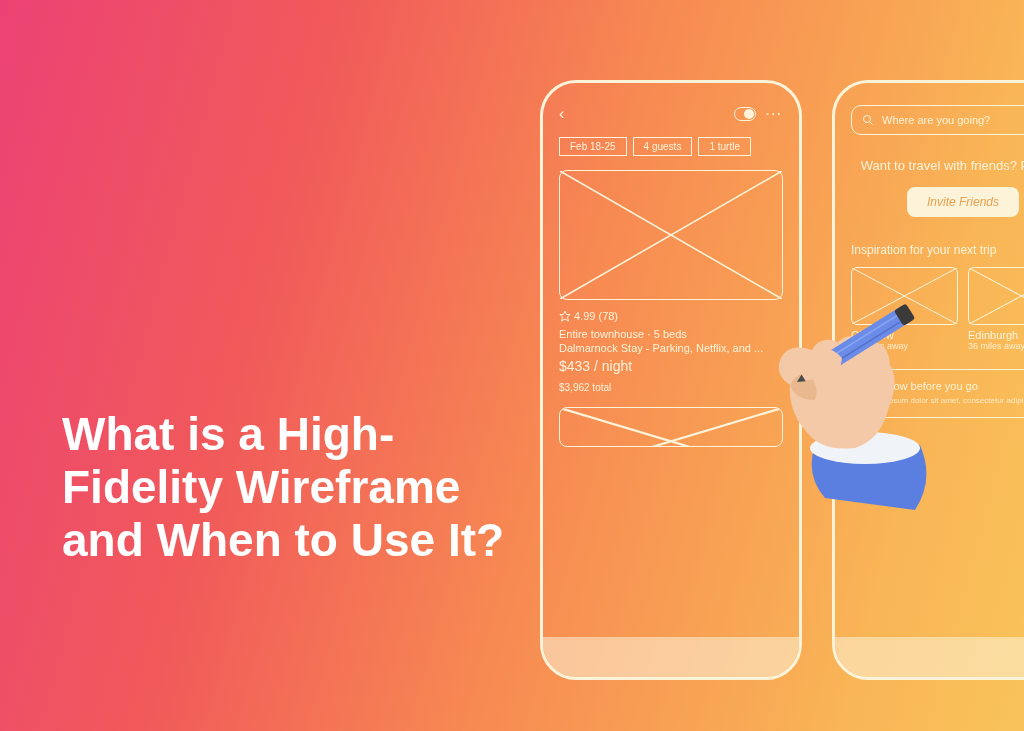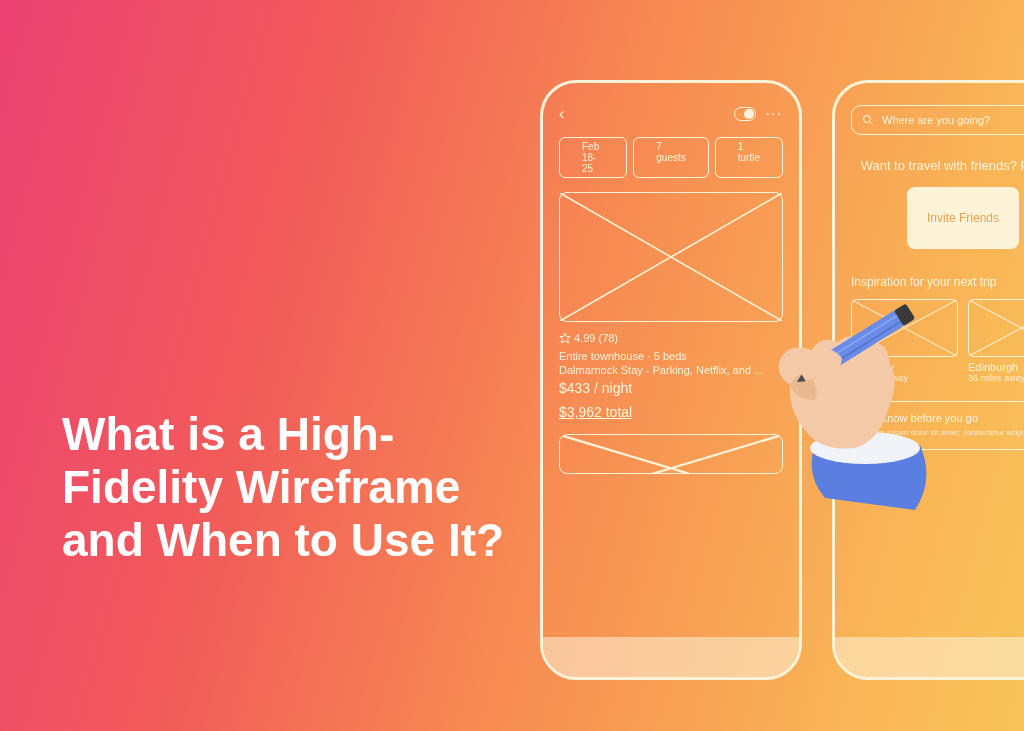--- a/index.html
+++ b/index.html
@@ -21,35 +21,35 @@
 .phone-bottom { position:absolute; bottom:0; left:0; right:0; height:40px; background:#fdf3d8; opacity:.55; }
 .phone-inner { padding:22px 16px 0; color:#fdf3d8; font-family:'Comic Sans MS',cursive,sans-serif; font-size:11px; }
 .topbar { display:flex; justify-content:space-between; align-items:center; margin-bottom:14px; }
 .back { font-size:16px; }
 .topbar-right { display:flex; gap:10px; align-items:center; }
 .avatar { width:22px; height:14px; border:1.5px solid #fdf3d8; border-radius:10px; display:flex; align-items:center; justify-content:flex-end; padding-right:1px; }
 .avatar-dot { width:10px; height:10px; background:#fdf3d8; border-radius:50%; }
 .dots { letter-spacing:2px; font-weight:bold; }
 .title { font-size:17px; margin-bottom:10px; }
 .chips { display:flex; gap:6px; margin-bottom:14px; }
-.chip { border:1.5px solid #fdf3d8; border-radius:6px; padding:3px 22px; font-size:10px; }
+.chip { border:1.5px solid #fdf3d8; border-radius:0; padding:3px 10px; font-size:10px; }
 .img-box { border:1.5px solid #fdf3d8; border-radius:8px; height:130px; position:relative; margin-bottom:10px; }
 .img-box svg, .card svg.x { position:absolute; inset:0; width:100%; height:100%; }
 .rating { display:flex; gap:3px; align-items:center; margin-bottom:6px; }
 .star { width:12px; height:12px; }
 .listing-line { font-size:11px; margin-bottom:2px; }
 .price { font-size:14px; margin-top:4px; margin-bottom:8px; }
-.total { font-size:14px; text-decoration:underline; }
+.total { font-size:10px; }
 .img-box2 { border:1.5px solid #fdf3d8; border-radius:8px; height:40px; margin-top:14px; position:relative; overflow:hidden; }
 
 .search { border:1.5px solid #fdf3d8; border-radius:10px; padding:8px 10px; display:flex; gap:8px; align-items:center; margin-bottom:22px; }
 .search-icon { width:12px; height:12px; }
 .cta-box { text-align:center; margin-bottom:26px; }
 .cta-text { font-size:13px; line-height:1.4; margin-bottom:12px; }
-.invite-btn { background:#fdf3d8; color:#e9a050; border-radius:8px; padding:24px 20px; display:inline-block; font-size:12px; }
+.invite-btn { background:#fdf3d8; color:#e9a050; border-radius:8px; padding:8px 20px; display:inline-block; font-size:12px;font-style:italic; }
 .section-label { font-size:12px; margin-bottom:10px; }
 .cards { display:flex; gap:10px; margin-bottom:18px; }
 .card { flex:1; }
 .card-img { border:1.5px solid #fdf3d8; border-radius:6px; height:58px; position:relative; margin-bottom:4px; }
 .card-title { font-size:11px; }
 .card-sub { font-size:9px; opacity:.9; }
 .info-box { border:1.5px solid #fdf3d8; border-radius:8px; padding:10px; }
 .info-head { display:flex; gap:6px; align-items:center; font-size:11px; margin-bottom:4px; }
 .info-body { font-size:8px; opacity:.85; line-height:1.3; }
 
@@ -70,21 +70,21 @@
           <span class="back">‹</span>
           <div class="topbar-right">
             <span class="avatar">
                 <span class="avatar-dot"></span>
               </span>
             <span class="dots">···</span>
           </div>
         </div>
         <div class="chips">
           <span class="chip">Feb 18-25</span>
-          <span class="chip">7 guests</span>
+          <span class="chip">4 guests</span>
           <span class="chip">1 turtle</span>
         </div>
         <div class="img-box">
           <svg viewBox="0 0 100 100" preserveAspectRatio="none">
               <path d="M0 0 L100 100 M100 0 L0 100" stroke="#fdf3d8" stroke-width="1" fill="none"></path>
             </svg>
         </div>
         <div class="rating">
           <svg class="star" viewBox="0 0 24 24" fill="none" stroke="#fdf3d8" stroke-width="2">
               <polygon points="12,2 15,9 22,9 17,14 19,22 12,18 5,22 7,14 2,9 9,9"></polygon>

